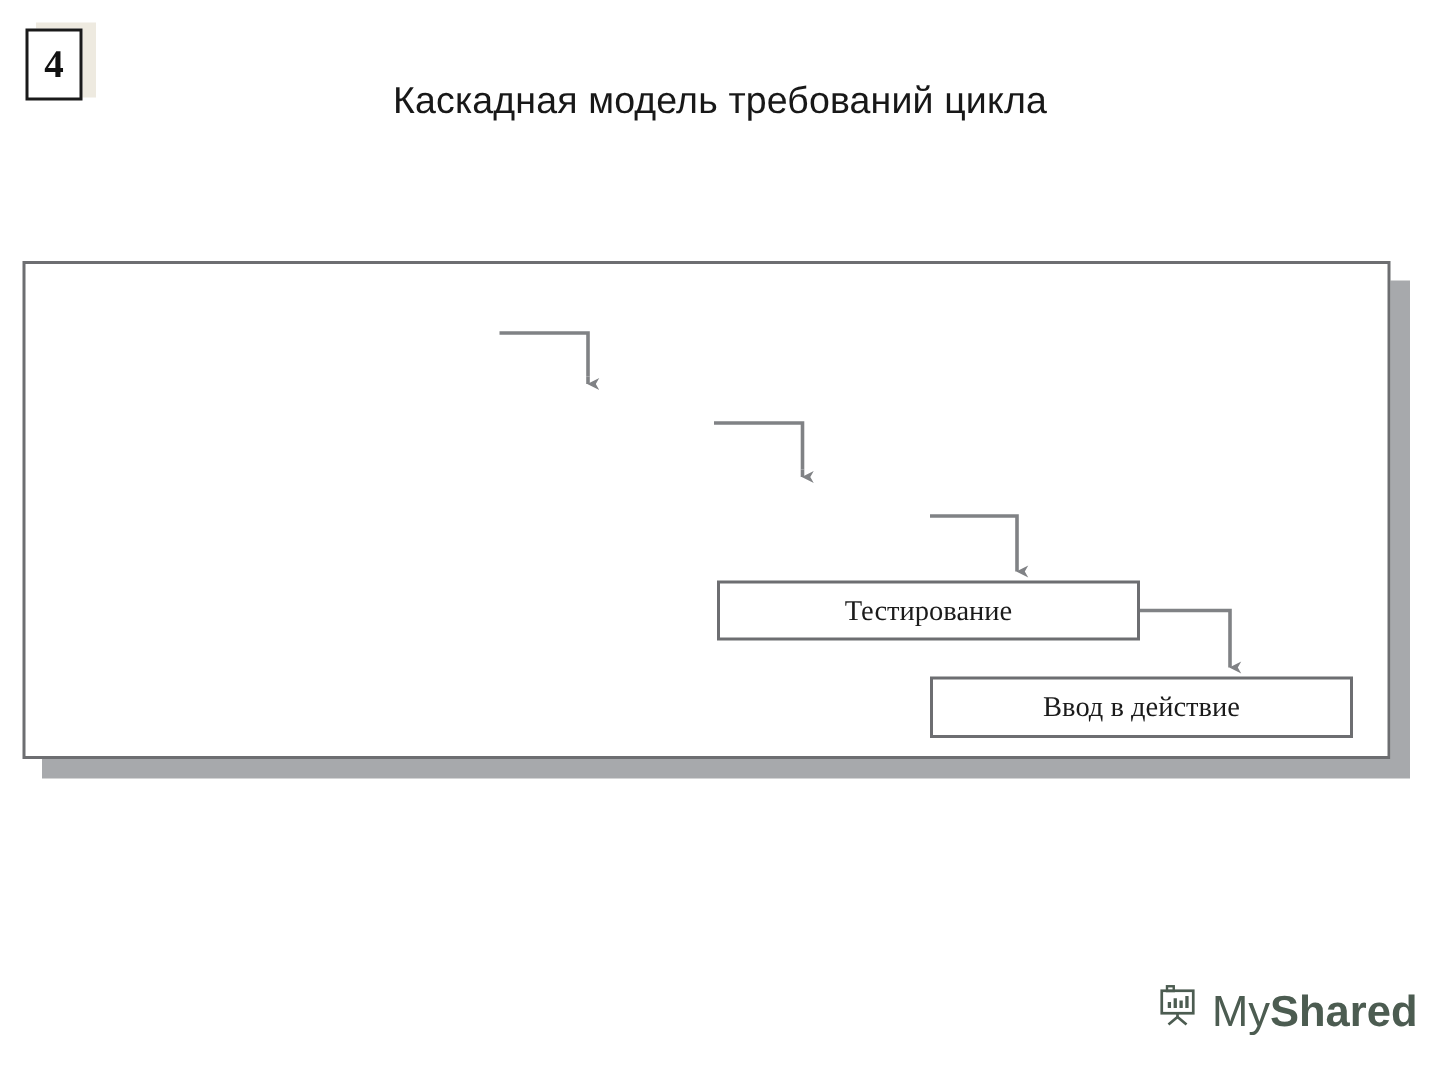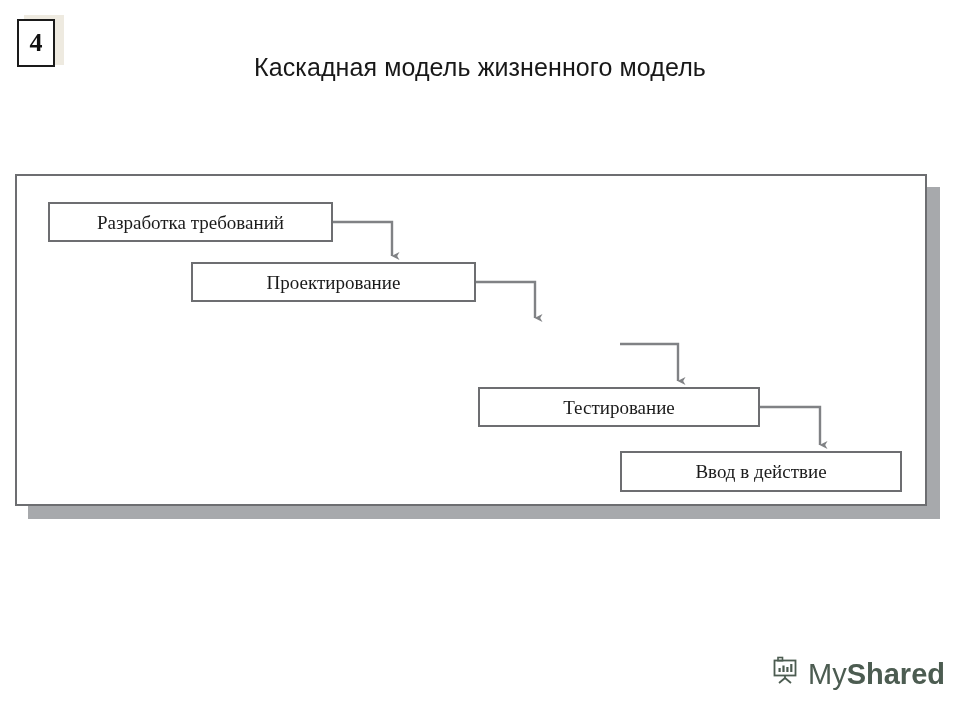--- a/index.html
+++ b/index.html
@@ -149,21 +149,21 @@
 </head>
 <body>
 
 <div id="slide-badge">
   <div class="badge-shadow"></div>
   <div class="badge-box">
     <span class="badge-num">4</span>
   </div>
 </div>
 
-<div id="slide-title">Каскадная модель жизненного модель</div>
+<div id="slide-title">Каскадная модель требований цикла</div>
 
 <div id="diagram-wrap">
   <div id="diagram-frame-shadow"></div>
   <div id="diagram-frame">
     <div id="diagram-canvas">
 
       <svg id="connector-layer" width="912" height="332" viewBox="0 0 912 332">
         <defs>
           <marker id="arrowhead" markerWidth="9" markerHeight="9" refX="4.5" refY="8" orient="auto" markerUnits="userSpaceOnUse">
             <path d="M0.5,0.5 L4.5,8.5 L8.5,0.5 L4.5,2.8 Z" fill="#808285"></path>
@@ -184,27 +184,21 @@
           <path d="M603,168 L661,168 L661,200" fill="none" stroke="#808285" stroke-width="2.4"></path>
           <path d="M661,200 L661,205" fill="none" stroke="#808285" stroke-width="2.4" marker-end="url(#arrowhead)"></path>
         </g>
 
         <g>
           <path d="M743,231 L803,231 L803,264" fill="none" stroke="#808285" stroke-width="2.4"></path>
           <path d="M803,264 L803,269" fill="none" stroke="#808285" stroke-width="2.4" marker-end="url(#arrowhead)"></path>
         </g>
       </svg>
 
-      <div class="proc-box" style="left:31px; top:26px; width:285px; height:40px;">
-        <span class="proc-label">Разработка требований</span>
-      </div>
-
-      <div class="proc-box" style="left:174px; top:86px; width:285px; height:40px;">
-        <span class="proc-label">Проектирование</span>
-      </div>
+
 
 
       <div class="proc-box" style="left:603px; top:275px; width:282px; height:41px;">
         <span class="proc-label">Ввод в действие</span>
       </div>
 
       <div class="proc-box" style="left:461px; top:211px; width:282px; height:40px;">
         <span class="proc-label">Тестирование</span>
       </div>
 

